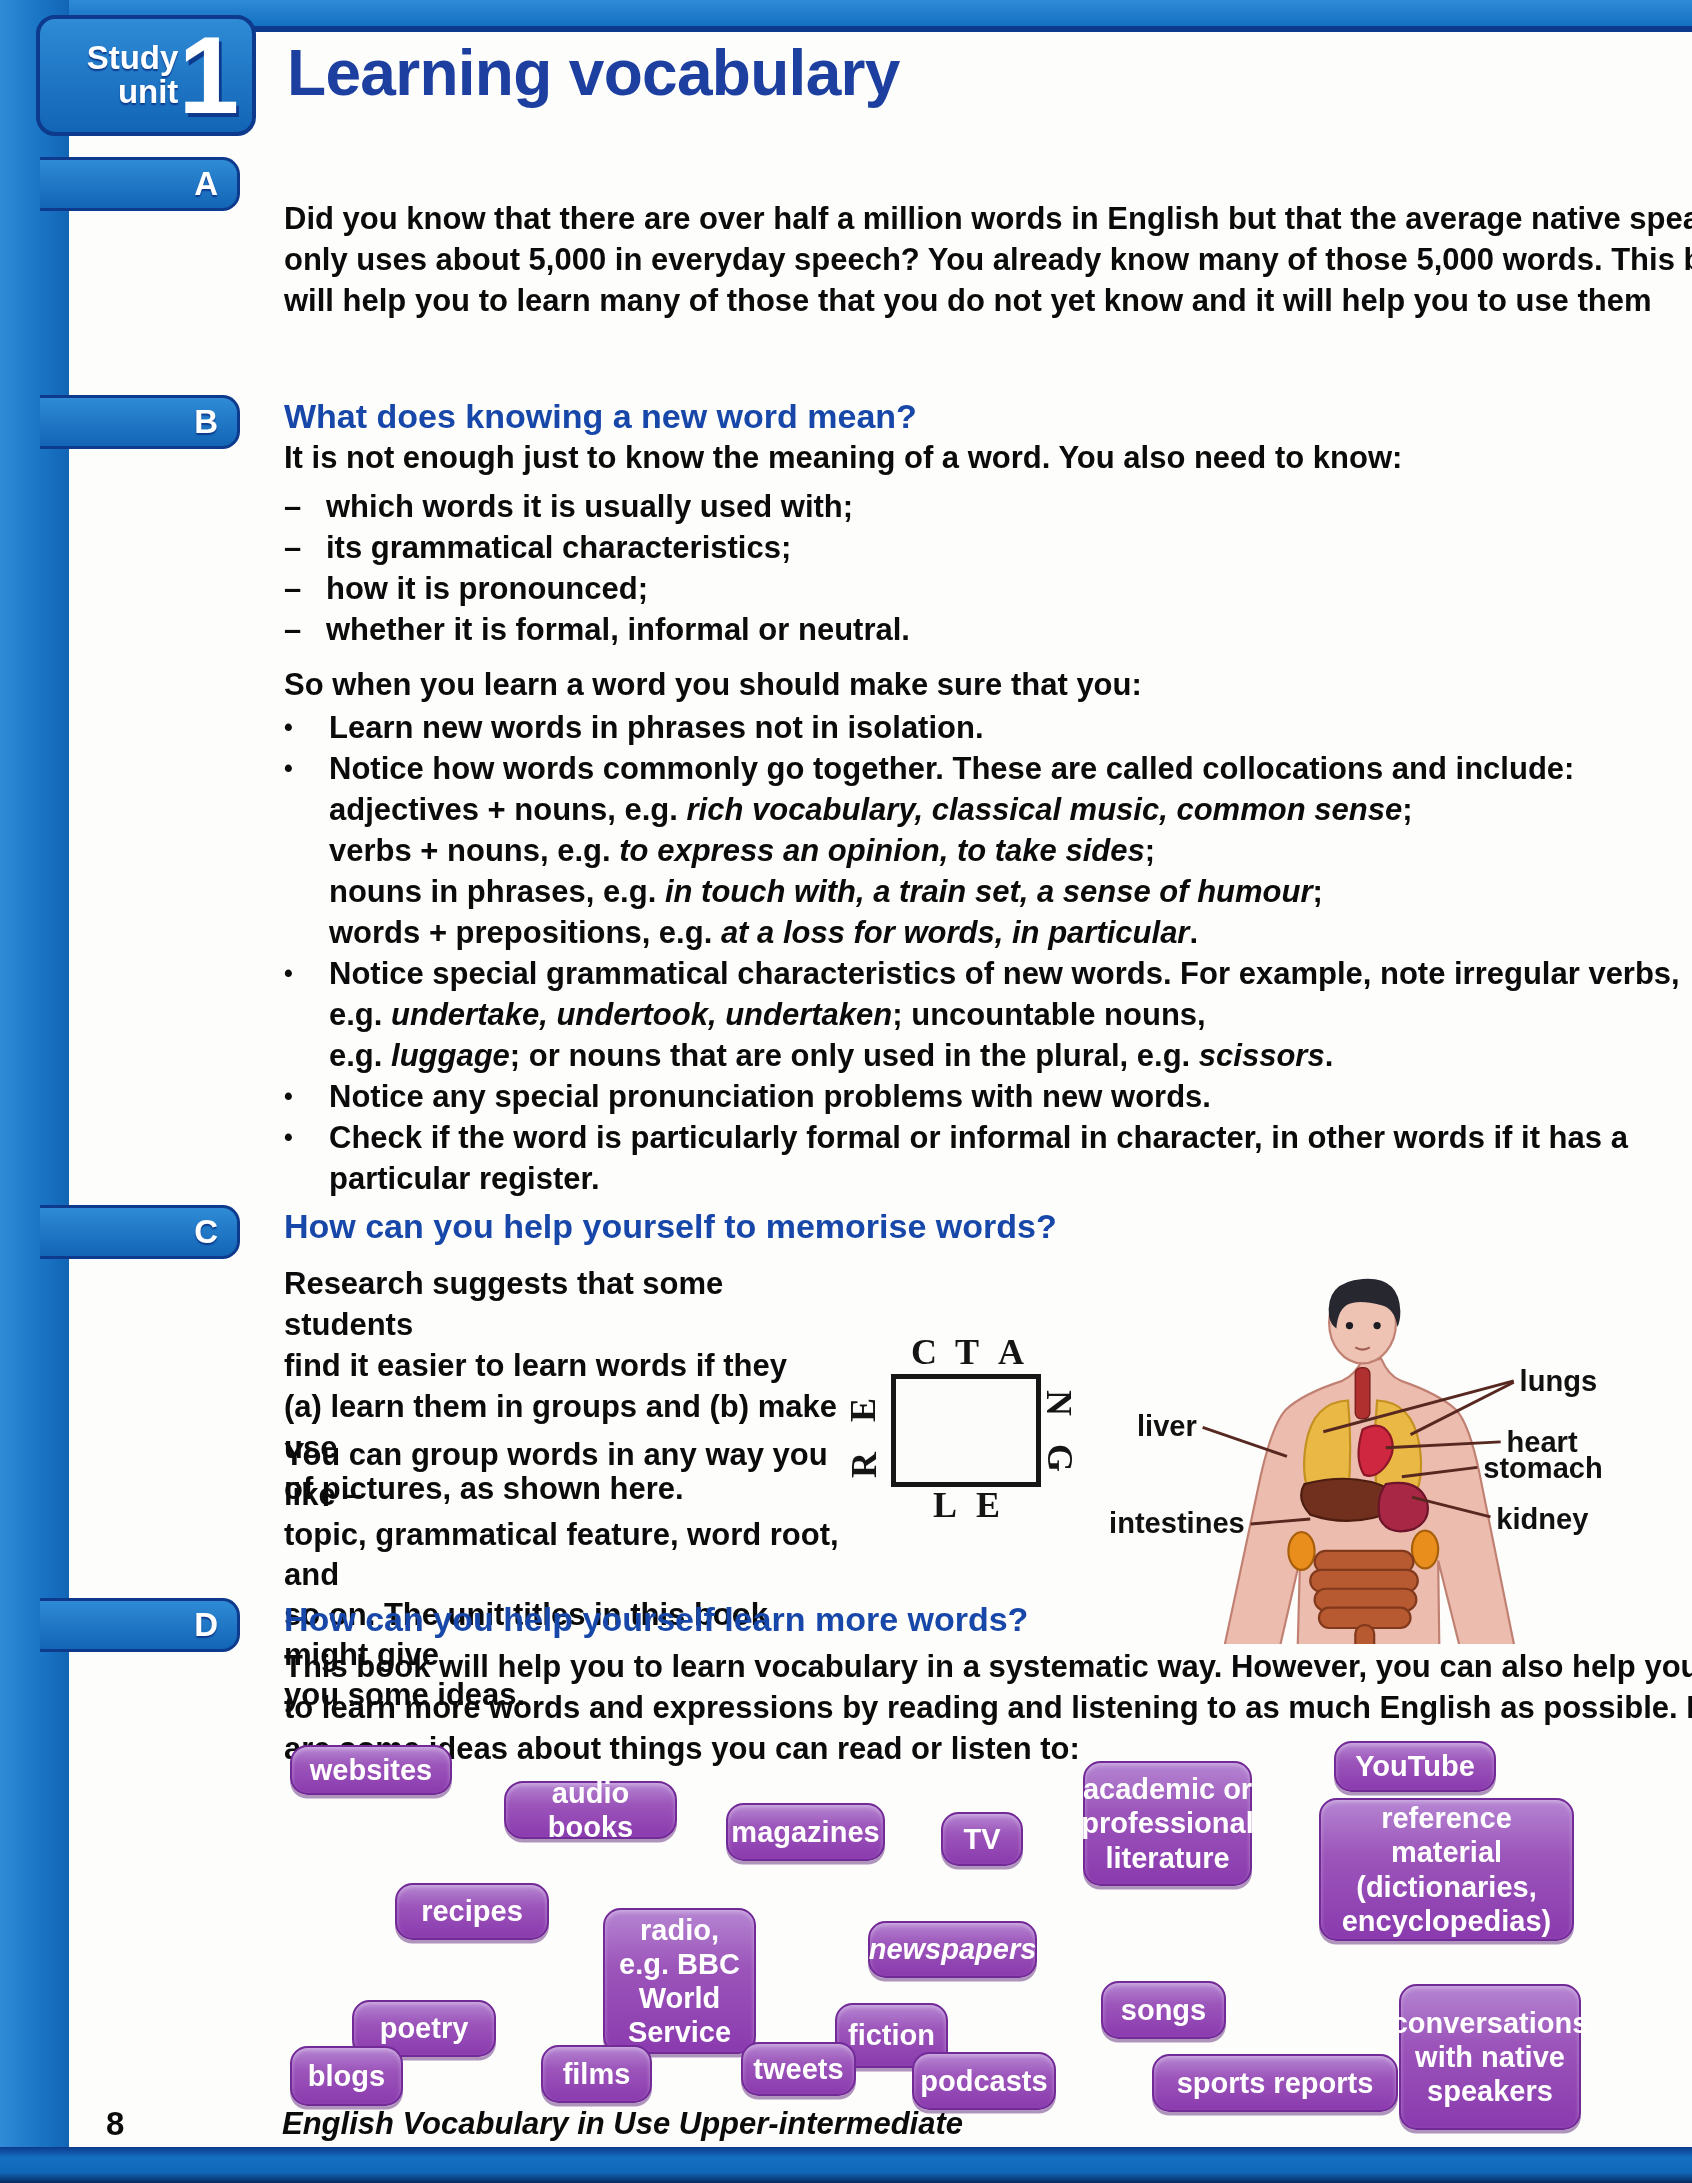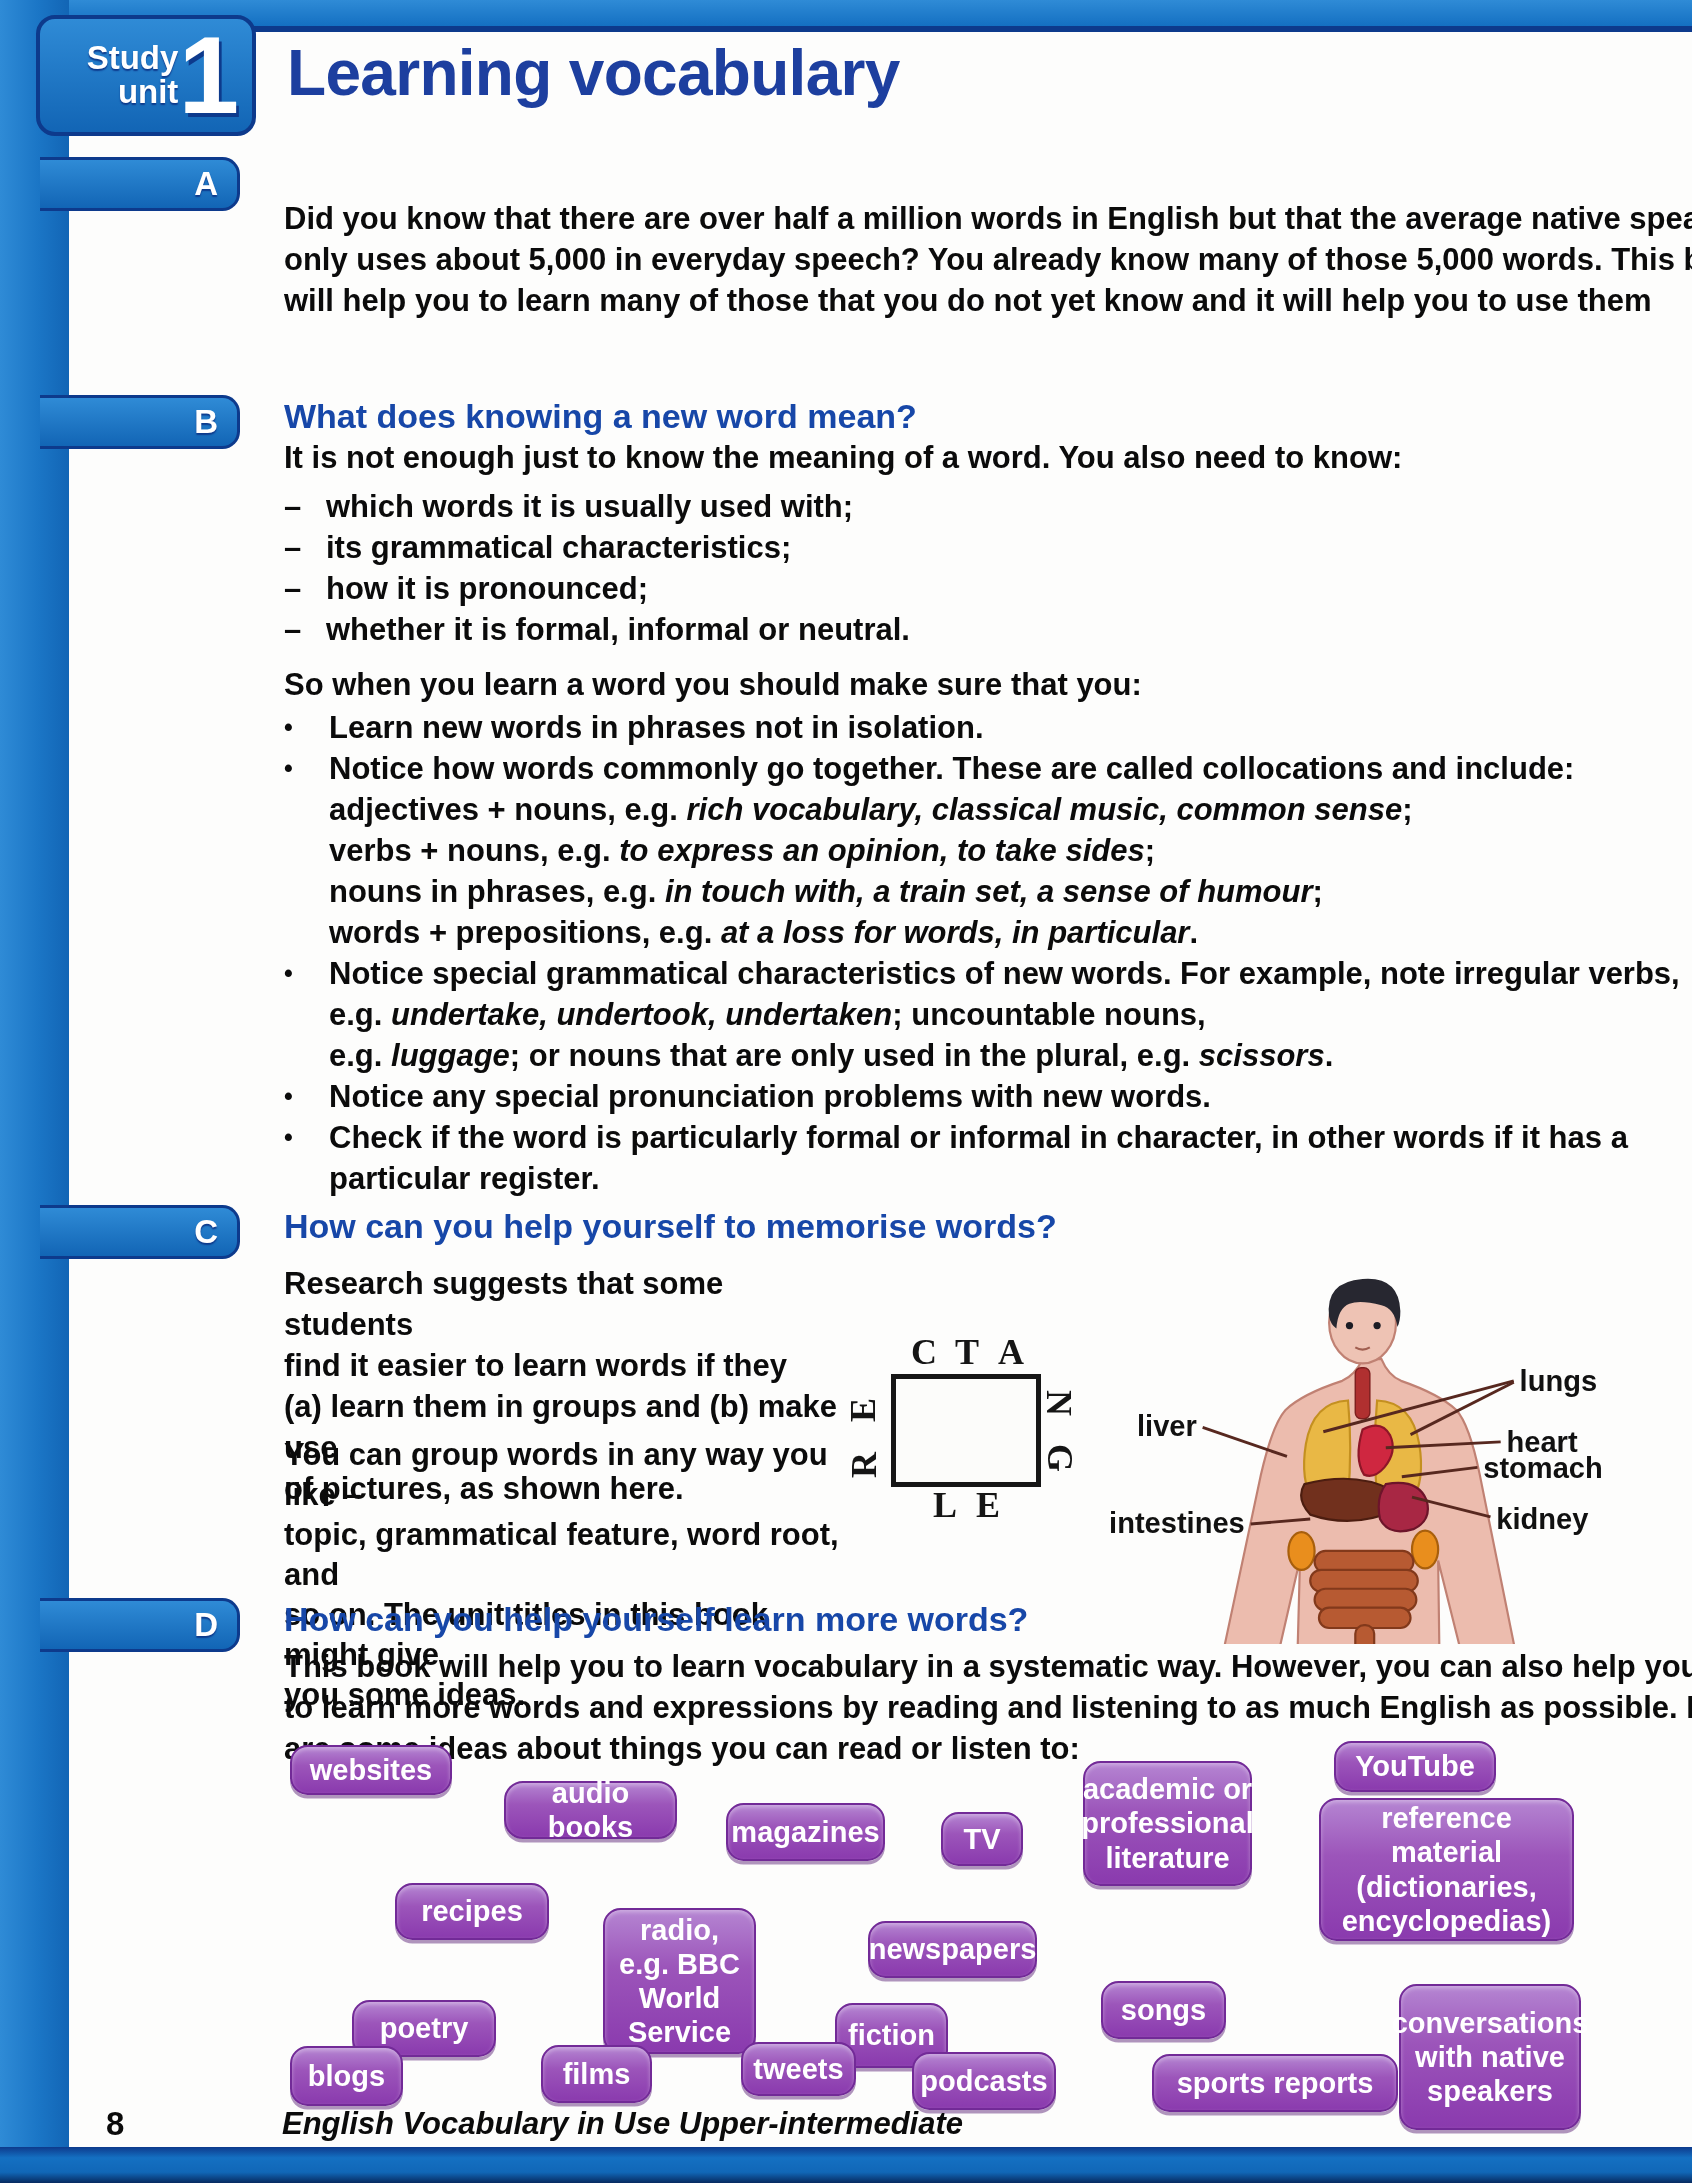--- a/index.html
+++ b/index.html
@@ -244,21 +244,21 @@
 
   <div class="wbox" style="left:290px;top:1745px;width:162px;height:50px;">websites</div>
   <div class="wbox" style="left:504px;top:1781px;width:173px;height:58px;border-radius:19px;">audio books</div>
   <div class="wbox" style="left:726px;top:1803px;width:159px;height:58px;">magazines</div>
   <div class="wbox" style="left:941px;top:1812px;width:82px;height:54px;">TV</div>
   <div class="wbox" style="left:1083px;top:1761px;width:169px;height:125px;">academic or professional literature</div>
   <div class="wbox" style="left:1334px;top:1741px;width:162px;height:51px;">YouTube</div>
   <div class="wbox" style="left:1319px;top:1798px;width:255px;height:143px;">reference material (dictionaries, encyclopedias)</div>
   <div class="wbox" style="left:395px;top:1883px;width:154px;height:57px;">recipes</div>
   <div class="wbox" style="left:603px;top:1908px;width:153px;height:146px;">radio, e.g. BBC World Service</div>
-  <div class="wbox" style="left:868px;top:1921px;width:169px;height:57px;">newspapers</div>
+  <div class="wbox" style="left:868px;top:1921px;width:169px;height:57px;font-style:italic;">newspapers</div>
   <div class="wbox" style="left:352px;top:2000px;width:144px;height:57px;">poetry</div>
   <div class="wbox" style="left:835px;top:2003px;width:113px;height:65px;">fiction</div>
   <div class="wbox" style="left:1101px;top:1981px;width:125px;height:58px;">songs</div>
   <div class="wbox" style="left:1399px;top:1984px;width:182px;height:146px;">conversations with native speakers</div>
   <div class="wbox" style="left:290px;top:2046px;width:113px;height:60px;">blogs</div>
   <div class="wbox" style="left:541px;top:2045px;width:111px;height:58px;">films</div>
   <div class="wbox" style="left:741px;top:2042px;width:115px;height:54px;">tweets</div>
   <div class="wbox" style="left:912px;top:2052px;width:144px;height:58px;">podcasts</div>
   <div class="wbox" style="left:1152px;top:2054px;width:246px;height:58px;">sports reports</div>
 

